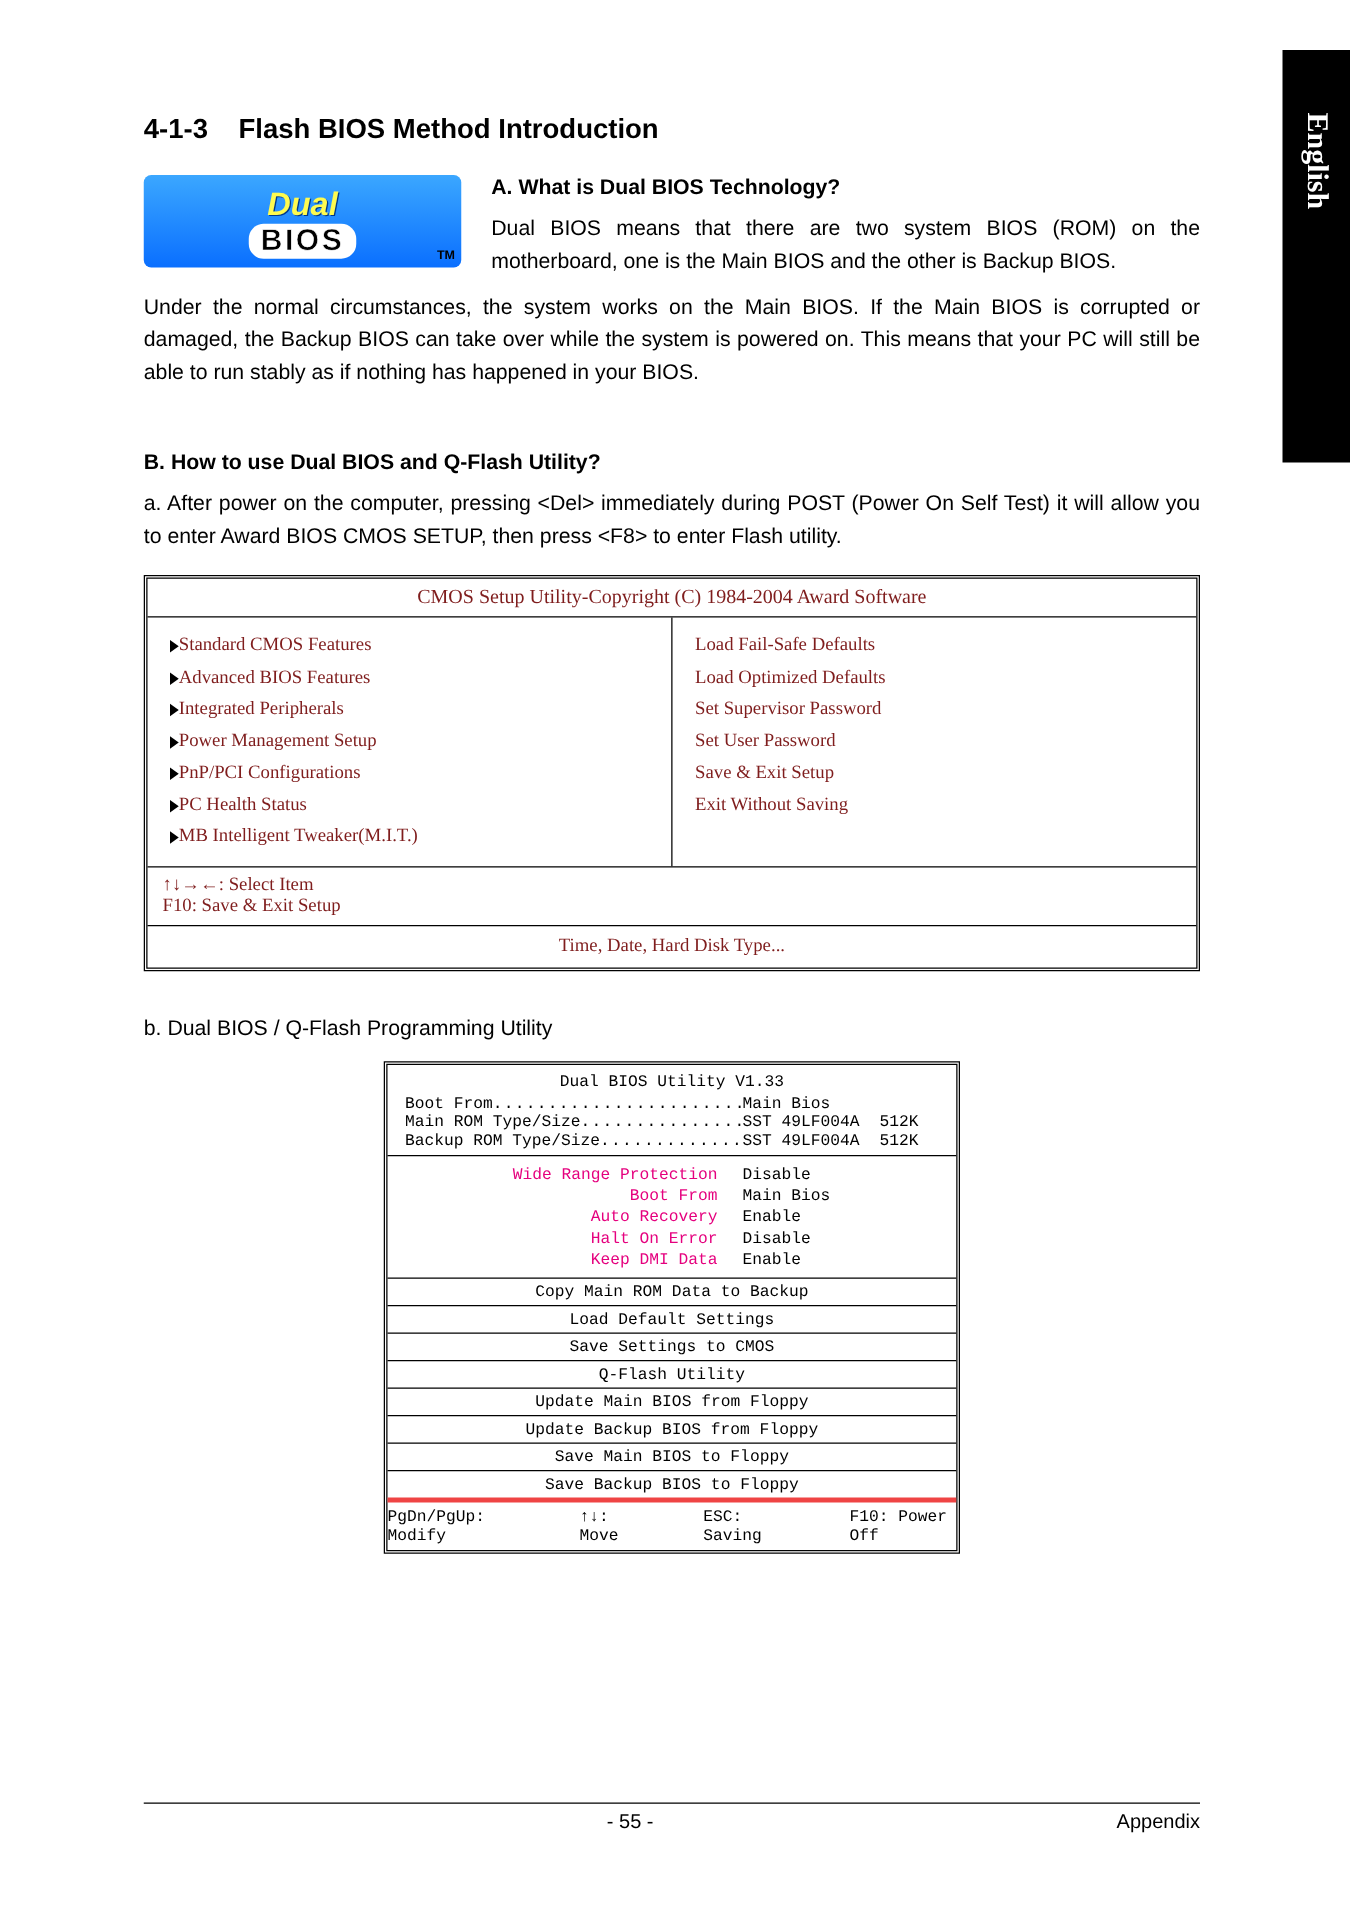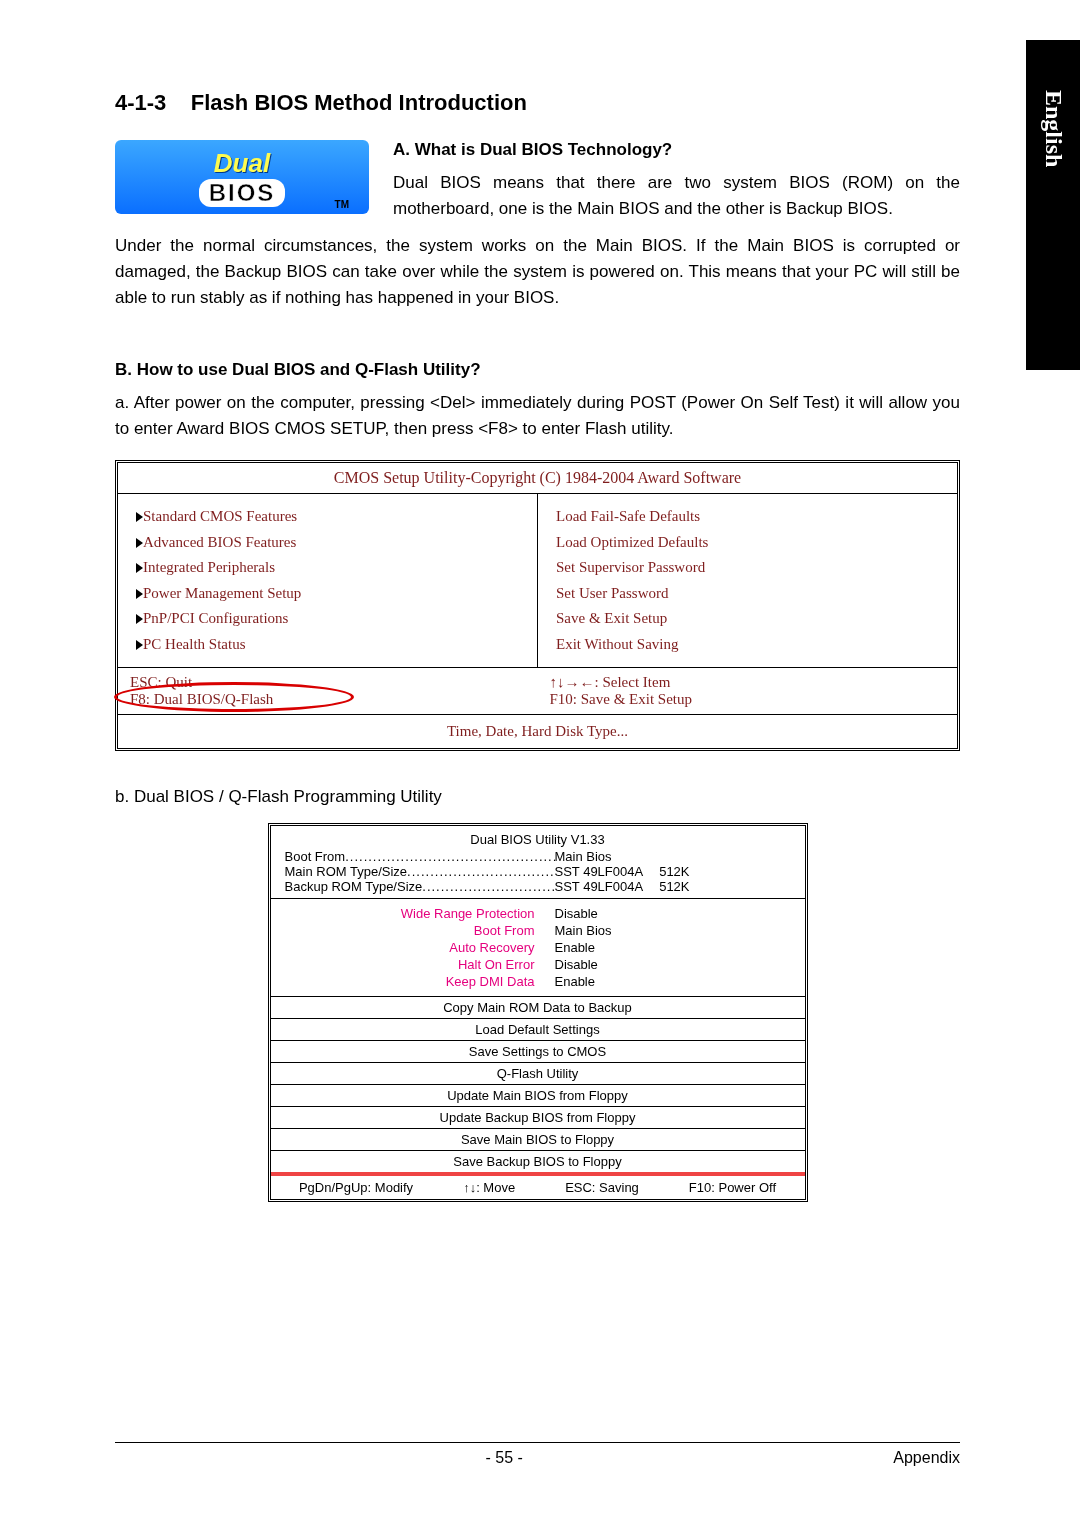--- a/index.html
+++ b/index.html
@@ -22,21 +22,21 @@
     display: flex; flex-direction: column; align-items: center; justify-content: center;
     color: #fefb50; font-style: italic; font-weight: bold;
     position: relative;
   }
   .logo-box .dual { font-size: 26px; text-shadow: 1px 1px 0 #00398c; }
   .logo-box .bios {
     font-size: 24px; font-style: normal; letter-spacing: 2px;
     color: #000; -webkit-text-stroke: 0.5px #fff;
     background: #fff; border-radius: 12px; padding: 0 10px;
   }
-  .logo-box .tm { position:absolute; right:20px; bottom:4px; font-size:10px; color:#000; font-style:normal;}
+  .logo-box .tm { position:absolute; right:5px; bottom:4px; font-size:10px; color:#000; font-style:normal;}
   h3.sub { font-size: 17px; font-weight: bold; margin-bottom: 10px; }
   p.body { font-size: 17px; line-height: 1.55; text-align: justify; }
   .para-block { margin-top: 10px; }
   .sect-b { margin-top: 48px; }
   .sect-b p.body { margin-top: 8px; }
 
   .cmos-box {
     margin-top: 18px;
     border: 3px double #000;
     font-family: Liberation Serif, serif;
@@ -54,23 +54,23 @@
   .cmos-footer .fr { flex:1; padding:6px 12px; }
   .red-oval {
     position:absolute; left:-4px; top:14px; width:240px; height:30px;
     border:3px solid #d80000; border-radius:50%;
   }
   .cmos-help { text-align:center; padding: 8px 0; border-top:1px solid #000; font-style: italic;}
   .cmos-help span{font-style:normal;}
 
   .b2 { margin-top: 36px; font-size: 17px; }
   .dual-util {
-    margin: 16px auto 0; width: 540px;
+    margin: 16px auto 0; width: 461px;
     border: 3px double #000;
-    font-family: Liberation Sans, sans-serif;
+    font-family: Liberation Mono, monospace;
     font-size: 13px;
   }
   .du-title { text-align:center; padding: 6px 0 2px; }
   .du-info { padding: 0 14px 4px; }
   .du-info-row { display:flex; }
   .du-info-row .lbl { flex: 0 0 270px; white-space: nowrap; overflow:hidden; }
   .du-info-row .dots::after { content: "............................................................"; letter-spacing:1px;}
   .du-info-row .val { flex:1; display:flex; gap:16px; }
   .du-settings { border-top:1px solid #000; padding: 6px 0; }
   .du-set-row { display:flex; padding: 1px 14px; }
@@ -142,20 +142,24 @@
                 <span>Power Management Setup</span>
               </div>
               <div class="cmos-item">
                 <span class="tri"></span>
                 <span>PnP/PCI Configurations</span>
               </div>
               <div class="cmos-item">
                 <span class="tri"></span>
                 <span>PC Health Status</span>
               </div>
+              <div class="cmos-item">
+                <span class="tri"></span>
+                <span>MB Intelligent Tweaker(M.I.T.)</span>
+              </div>
             </div>
           <div class="r" id="cmos-right">
               <div class="cmos-item">
                 <span>Load Fail-Safe Defaults</span>
               </div>
               <div class="cmos-item">
                 <span>Load Optimized Defaults</span>
               </div>
               <div class="cmos-item">
                 <span>Set Supervisor Password</span>
@@ -165,25 +169,20 @@
               </div>
               <div class="cmos-item">
                 <span>Save &amp; Exit Setup</span>
               </div>
               <div class="cmos-item">
                 <span>Exit Without Saving</span>
               </div>
             </div>
         </div>
         <div class="cmos-footer">
-          <div class="fl">
-            <div>ESC: Quit</div>
-            <div>F8: Dual BIOS/Q-Flash</div>
-            <div class="red-oval"></div>
-          </div>
           <div class="fr">
             <div>↑↓→←: Select Item</div>
             <div>F10: Save &amp; Exit Setup</div>
           </div>
         </div>
         <div class="cmos-help"><span>Time, Date, Hard Disk Type...</span></div>
       </div>
 
       <div class="b2">b.   Dual BIOS / Q-Flash Programming Utility</div>
 

